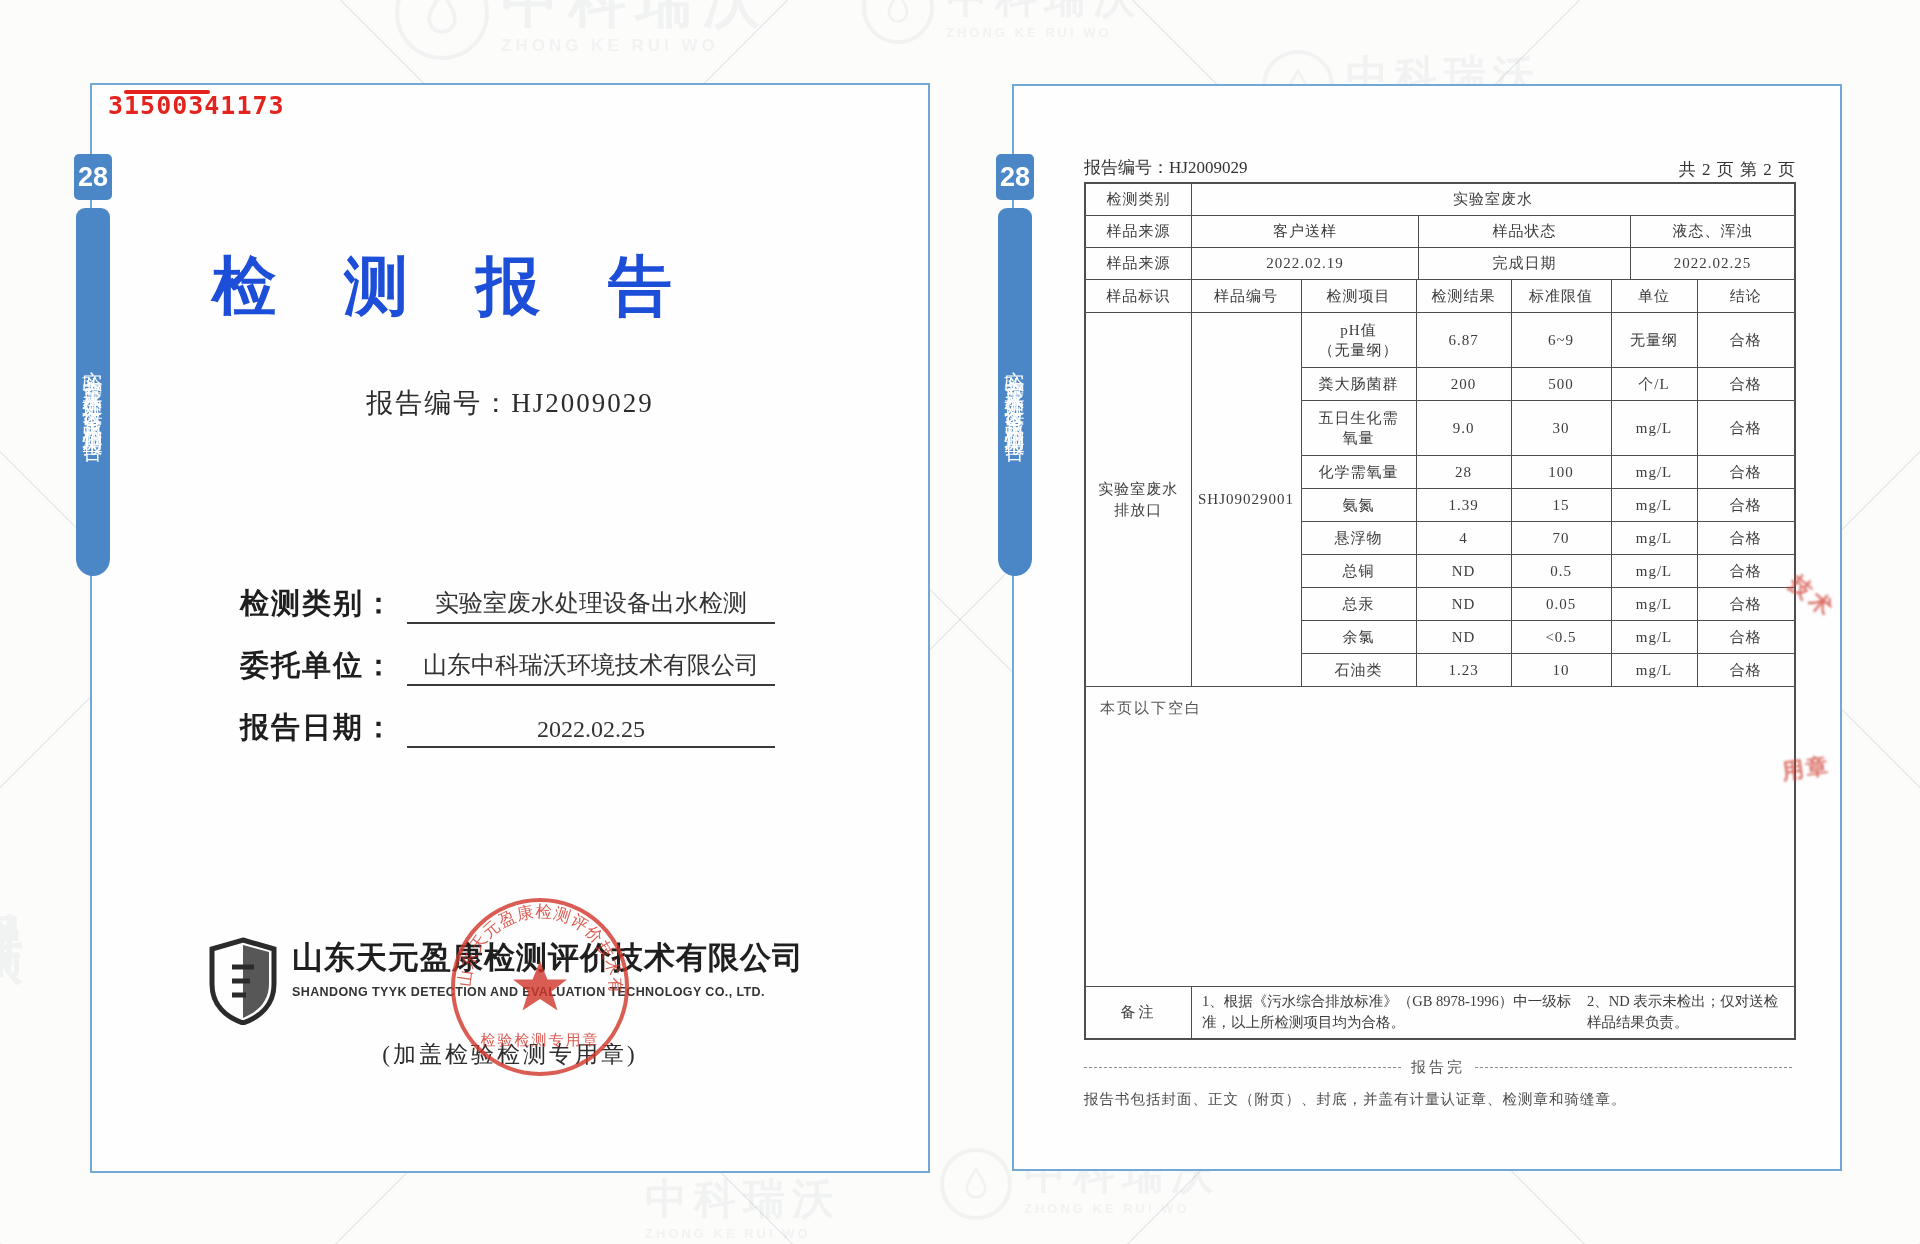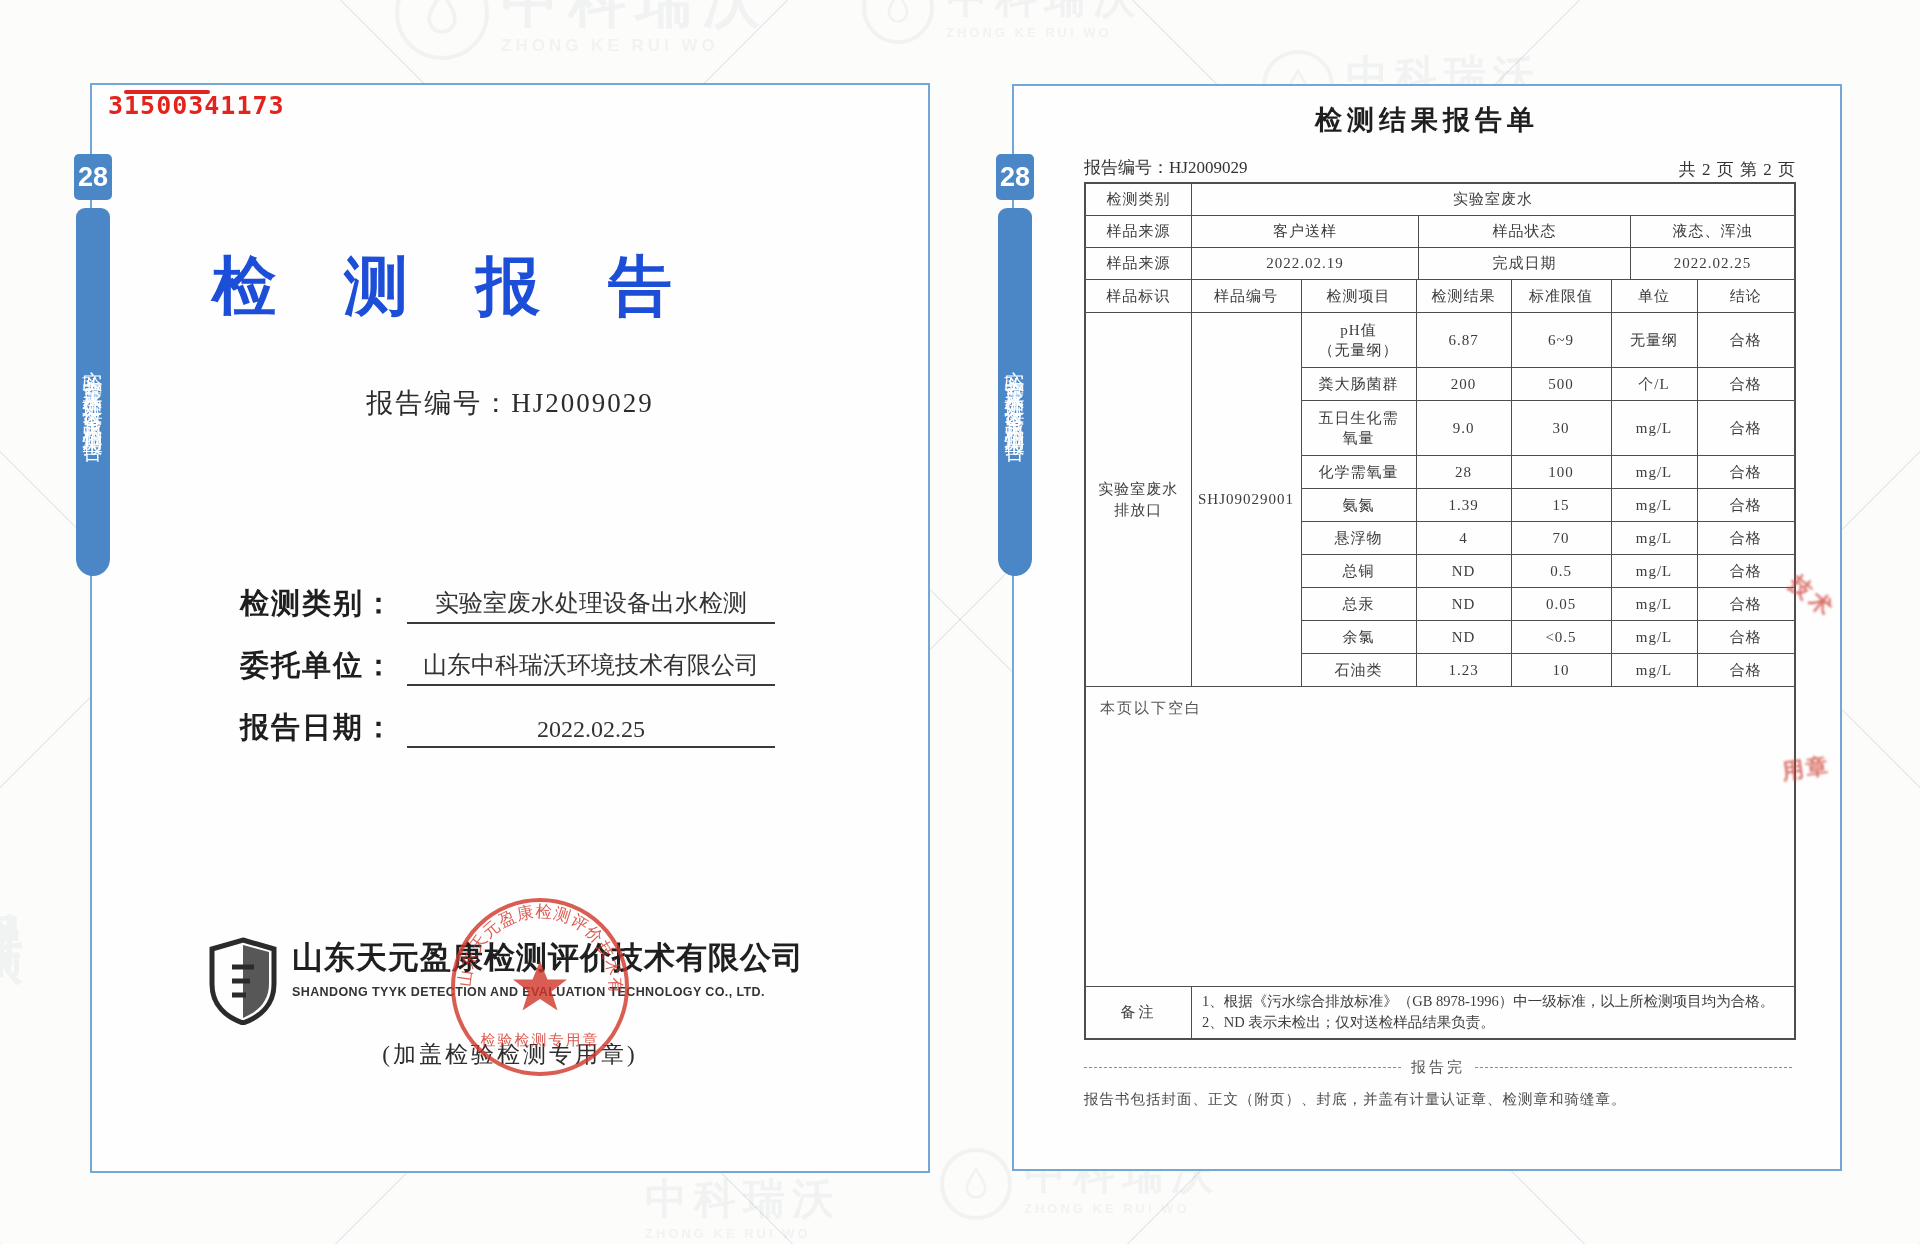--- a/index.html
+++ b/index.html
@@ -60,21 +60,21 @@
   .w1{flex:0 0 105px;} .w2{flex:0 0 226px;} .w3{flex:0 0 211px;} .wfill{flex:1;}
   table.results{width:100%;border-collapse:collapse;table-layout:fixed;flex:0 0 auto;font-size:15px;}
   table.results th,table.results td{border-right:1px solid #4e4e4e;border-bottom:1px solid #4e4e4e;
       text-align:center;vertical-align:middle;padding:3px 2px;font-weight:normal;height:26px;letter-spacing:1px;}
   table.results tr > *:last-child{border-right:none;}
   table.results td.tall{height:48px;}
   .pre{white-space:pre-line;line-height:1.35;}
   .blank-area{flex:1;padding:12px 0 0 14px;font-size:15px;color:#555;letter-spacing:2px;}
   .remark{display:flex;border-top:1px solid #4e4e4e;min-height:46px;flex:0 0 auto;}
   .remark-label{flex:0 0 105px;border-right:1px solid #4e4e4e;display:flex;align-items:center;justify-content:center;letter-spacing:3px;}
-  .remark-body{flex:1;padding:4px 10px;font-size:14.5px;line-height:1.5;display:flex;flex-direction:column;justify-content:center;color:#3c3c3c;}
+  .remark-body{flex:1;padding:4px 10px;font-size:14.5px;line-height:1.5;display:flex;flex-direction:row;justify-content:center;color:#3c3c3c;}
   .endline{position:absolute;top:972px;left:70px;width:708px;display:flex;align-items:center;font-size:15px;color:#555;}
   .endline .seg{flex:1;border-top:1.5px dashed #8d8d8d;}
   .endline .txt{padding:0 10px;letter-spacing:3px;}
   .r-footer{position:absolute;top:1004px;left:70px;font-size:14.5px;color:#4a4a4a;letter-spacing:1px;font-family:Liberation Serif, serif;}
   .seal-frag{position:absolute;color:#cf4439;font-weight:bold;filter:blur(1px);opacity:.75;z-index:5;
              font-family:"Liberation Serif",serif;}
   .frag1{left:772px;top:496px;font-size:22px;transform:rotate(40deg);letter-spacing:4px;}
   .frag2{left:768px;top:668px;font-size:22px;transform:rotate(-8deg);letter-spacing:2px;}
 </style>
 </head>
@@ -219,21 +219,20 @@
         <textPath href="#ringPath" startOffset="0">山东天元盈康检测评价技术有限公司</textPath>
       </text>
       <polygon points="96,70 103.5,88.5 123,88.5 107.5,100.5 113.5,119.5 96,108 78.5,119.5 84.5,100.5 69,88.5 88.5,88.5" fill="#d2352a"></polygon>
       <text x="96" y="154" text-anchor="middle" font-size="15" fill="#d2352a" letter-spacing="2">检验检测专用章</text>
     </svg>
 
     <div class="seal-note">(加盖检验检测专用章)</div>
   </div>
 
   <div class="page page-right">
-    <div class="r-title">检测结果报告单</div>
     <div class="r-meta-left">报告编号：HJ2009029</div>
     <div class="r-meta-right">共 2 页  第 2 页</div>
 
     <div class="frame">
 
       <div class="irow">
         <div class="icell w1">检测类别</div>
         <div class="icell wfill">实验室废水</div>
       </div>
       <div class="irow">

